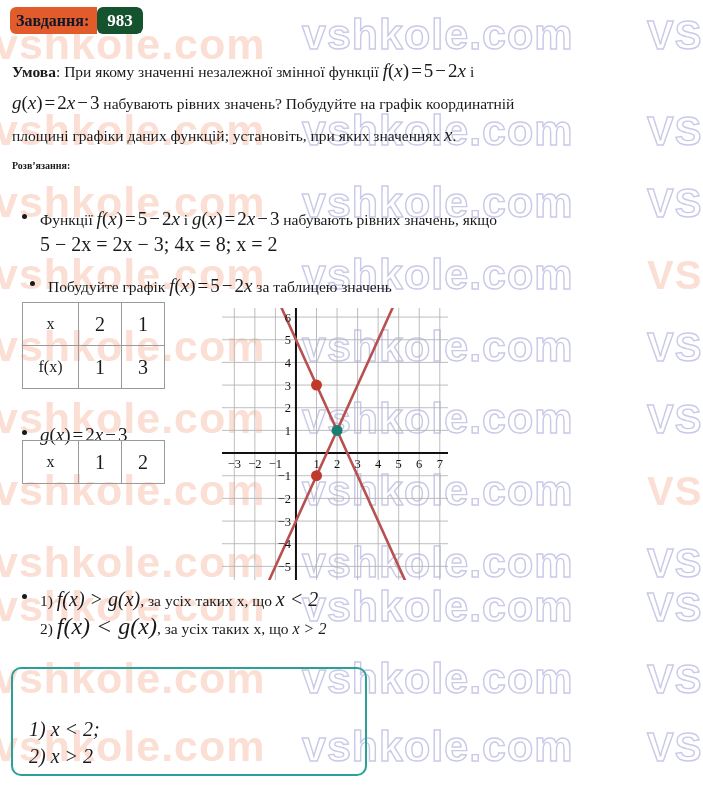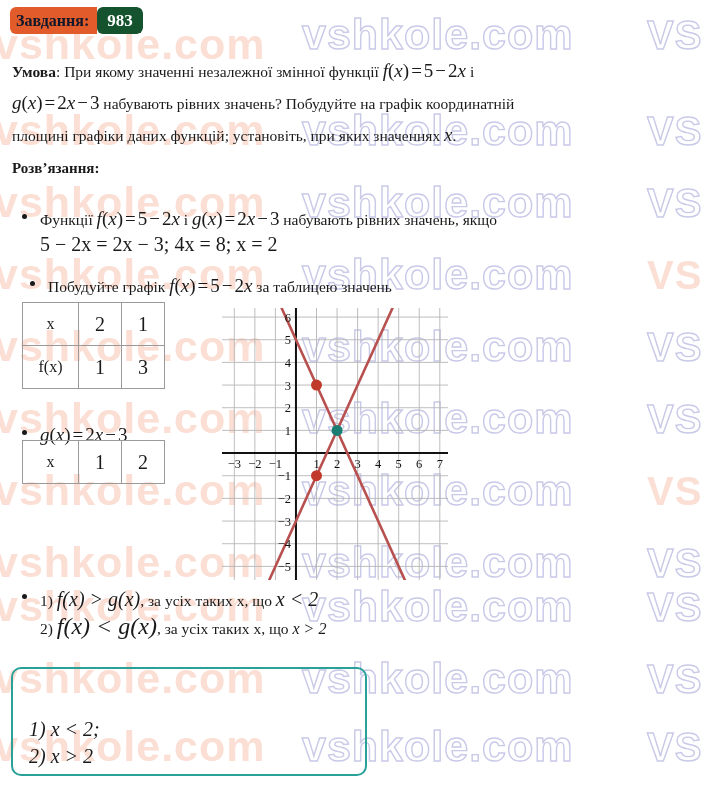--- a/index.html
+++ b/index.html
@@ -100,21 +100,21 @@
     font-family: "Liberation Serif", serif;
   }
   .mathop {
     font-size: 19px;
     padding: 0 2px;
   }
 
   .sect-title {
     position: absolute;
     font-weight: 700;
-    font-size: 15px;
+    font-size: 10px;
   }
   .bullet-row {
     position: absolute;
     font-size: 15.5px;
     line-height: 28px;
   }
   .bullet-dot {
     position: absolute;
     left: 0; top: 9px;
     width: 5px; height: 5px;

